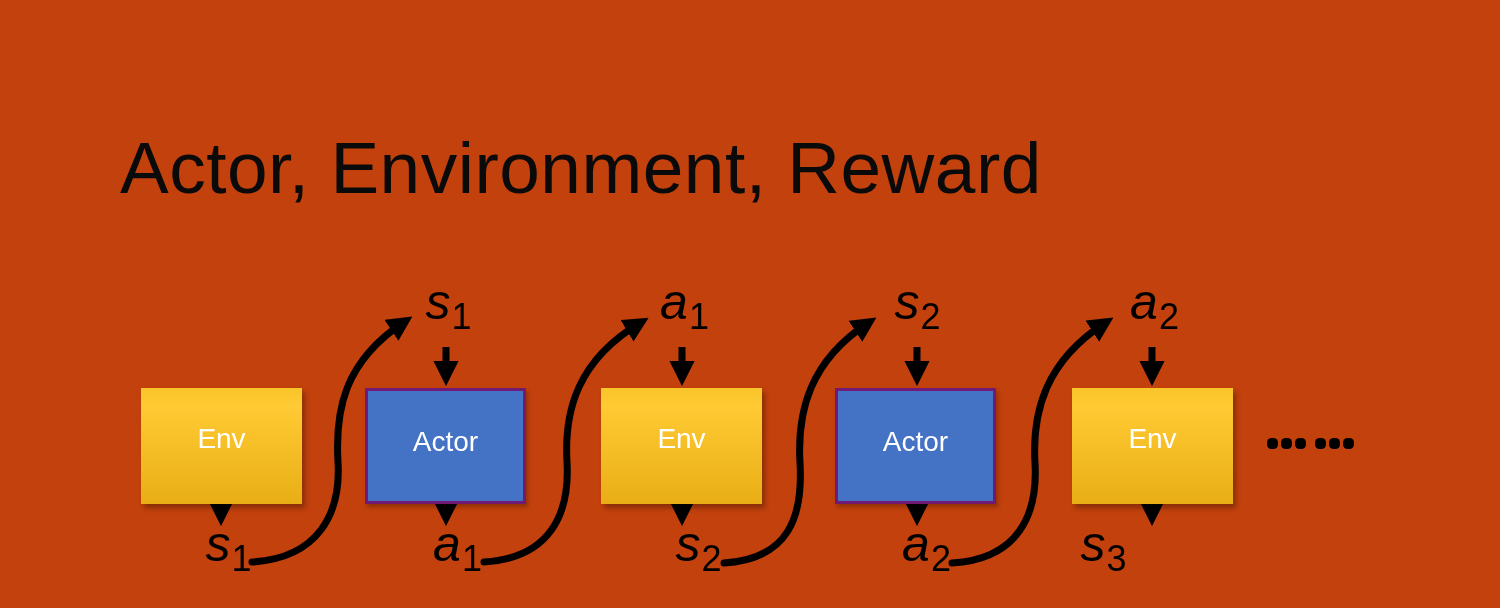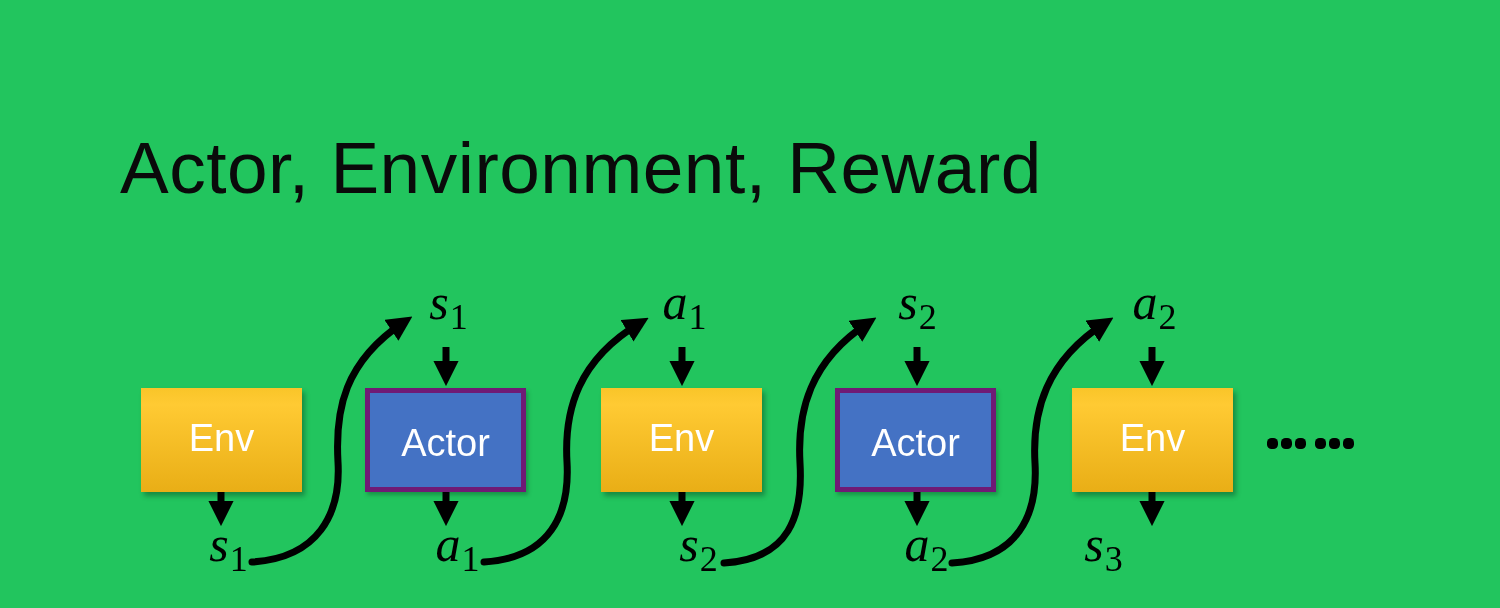--- a/index.html
+++ b/index.html
@@ -1,62 +1,62 @@
 <!DOCTYPE html>
 <html><head>
 <meta charset="utf-8">
 <style>
   html,body{margin:0;padding:0;background:#ffffff;}
   .slide{
     position:relative;
     width:1500px;height:608px;
-    background:#22c55e;
+    background:#c2410c;
     overflow:hidden;
     font-family:"Liberation Sans", sans-serif;
   }
   .title{
     position:absolute;
     left:120px;top:126px;
     margin:0;
     font-size:73px;
     font-weight:400;
     letter-spacing:0.5px;
     color:#0a0a0a;
     font-family:"Liberation Sans", sans-serif;
     white-space:nowrap;
   }
   .box{
     position:absolute;
     top:388px;
-    width:161px;height:104px;
+    width:161px;height:116px;
     box-sizing:border-box;
     text-align:center;
     line-height:101px;
-    font-size:38px;
+    font-size:28px;
     color:#ffffff;
     white-space:nowrap;
   }
   .box.env{
     background:linear-gradient(180deg,#f9c529 0%,#ffca33 16%,#e9ae16 100%);
     box-shadow:3px 4px 5px rgba(0,0,0,0.30);
   }
   .box.actor{
     background:#4472c4;
-    border:5px solid #701a75;
+    border:3px solid #701a75;
     box-shadow:2px 3px 4px rgba(0,0,0,0.25);
   }
   .pos-b1{left:141px;}
   .pos-b2{left:365px;}
   .pos-b3{left:601px;}
   .pos-b4{left:835px;}
   .pos-b5{left:1072px;}
   .mlabel{
     position:absolute;
     transform:translateX(-50%);
-    font-family:Liberation Serif, serif;
+    font-family:Liberation Sans, sans-serif;
     font-style:italic;
     font-size:50px;
     line-height:1;
     color:#000000;
     white-space:nowrap;
   }
   .mlabel .sub{
     font-size:36px;
     font-style:normal;
     position:relative;

